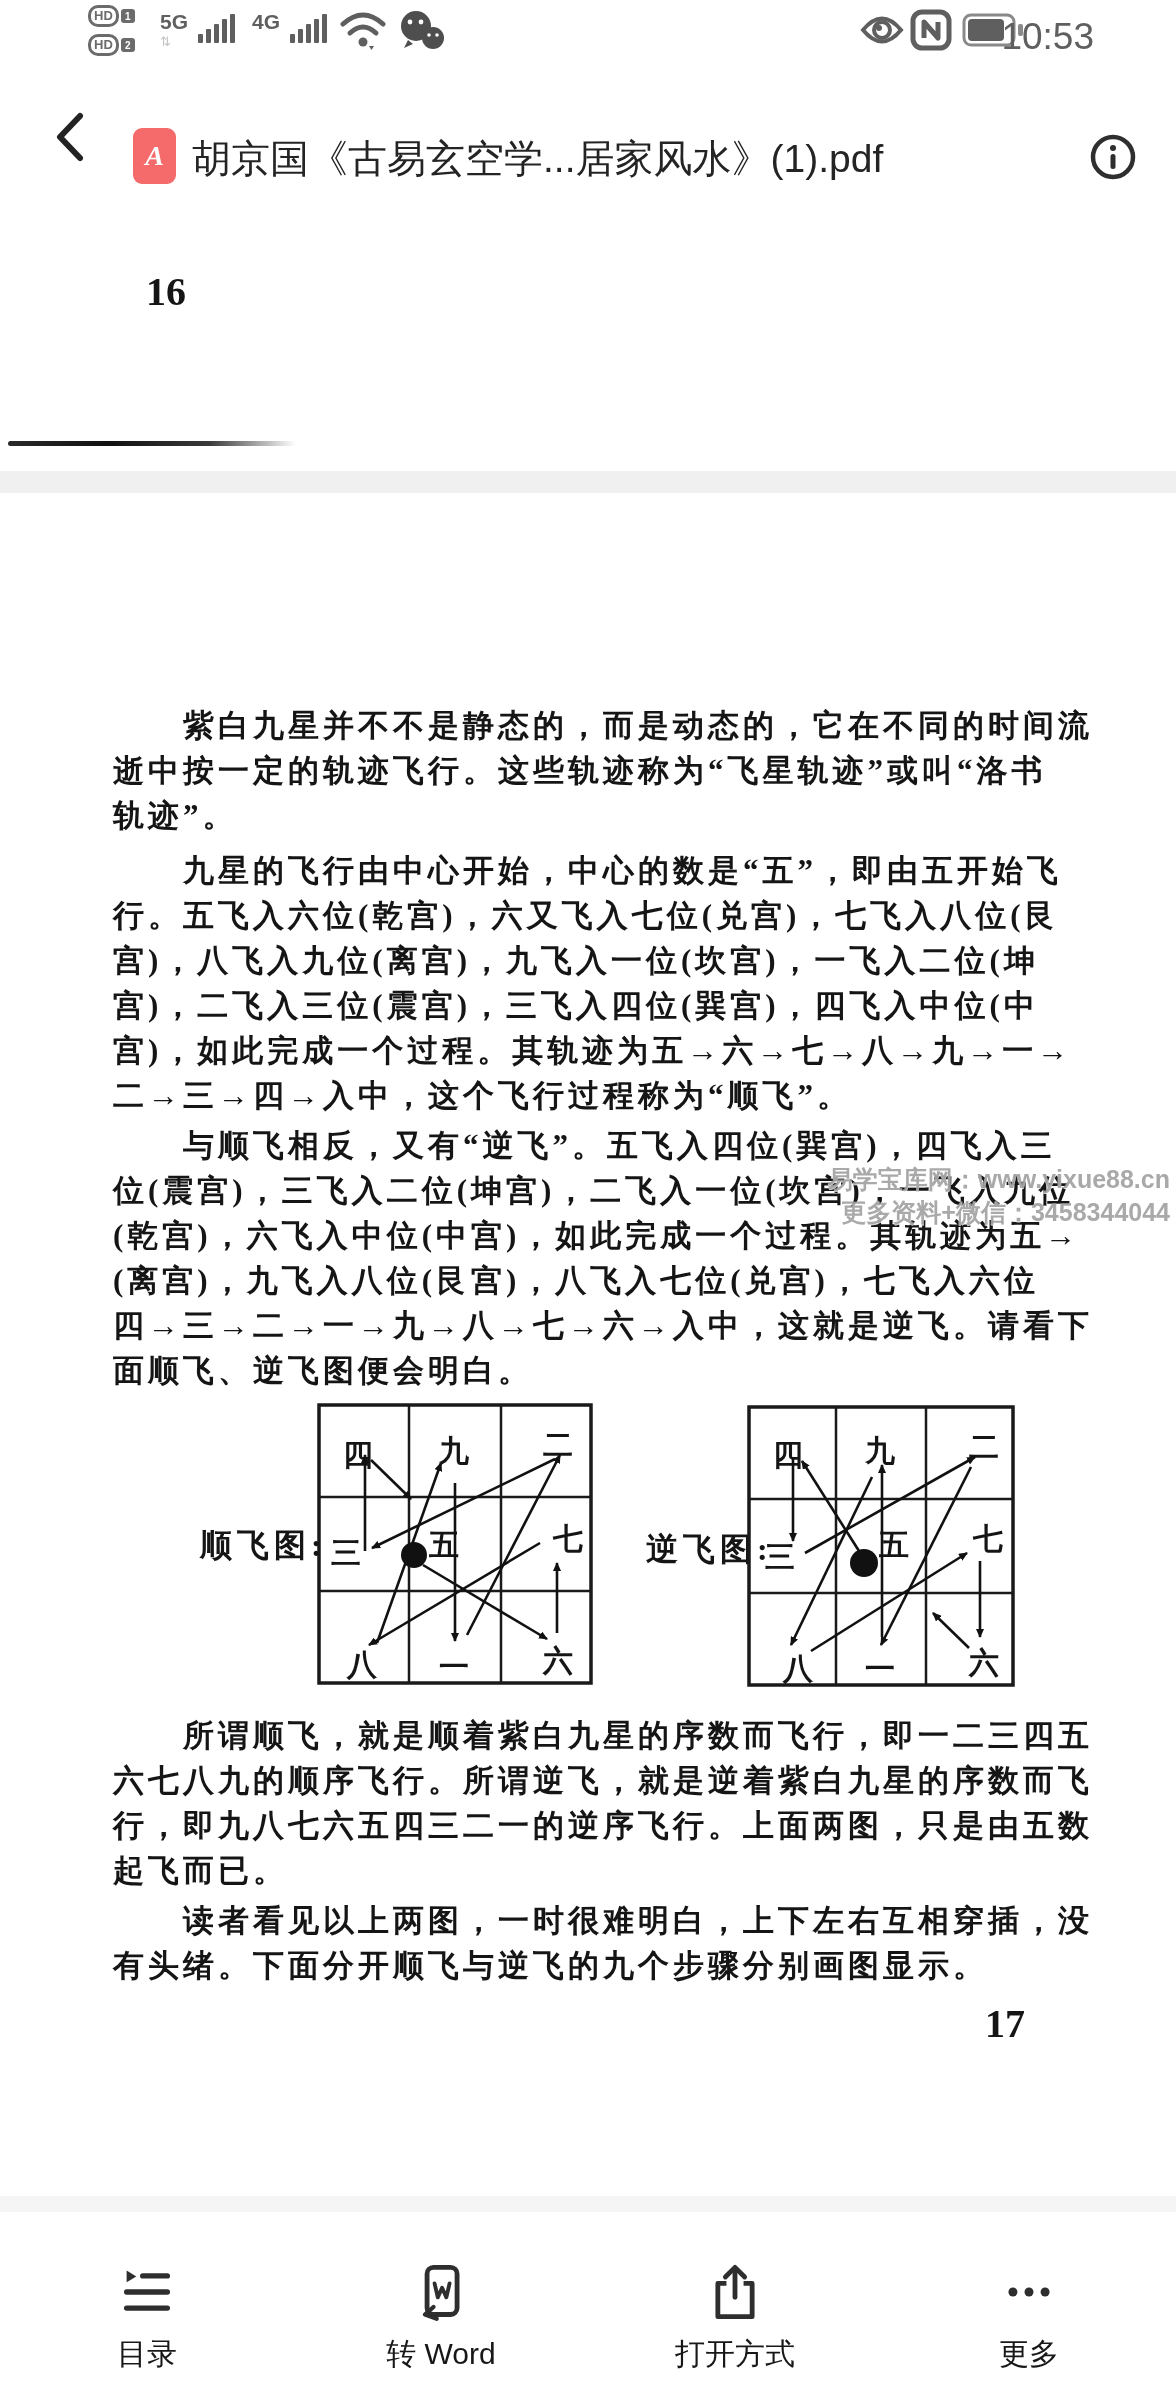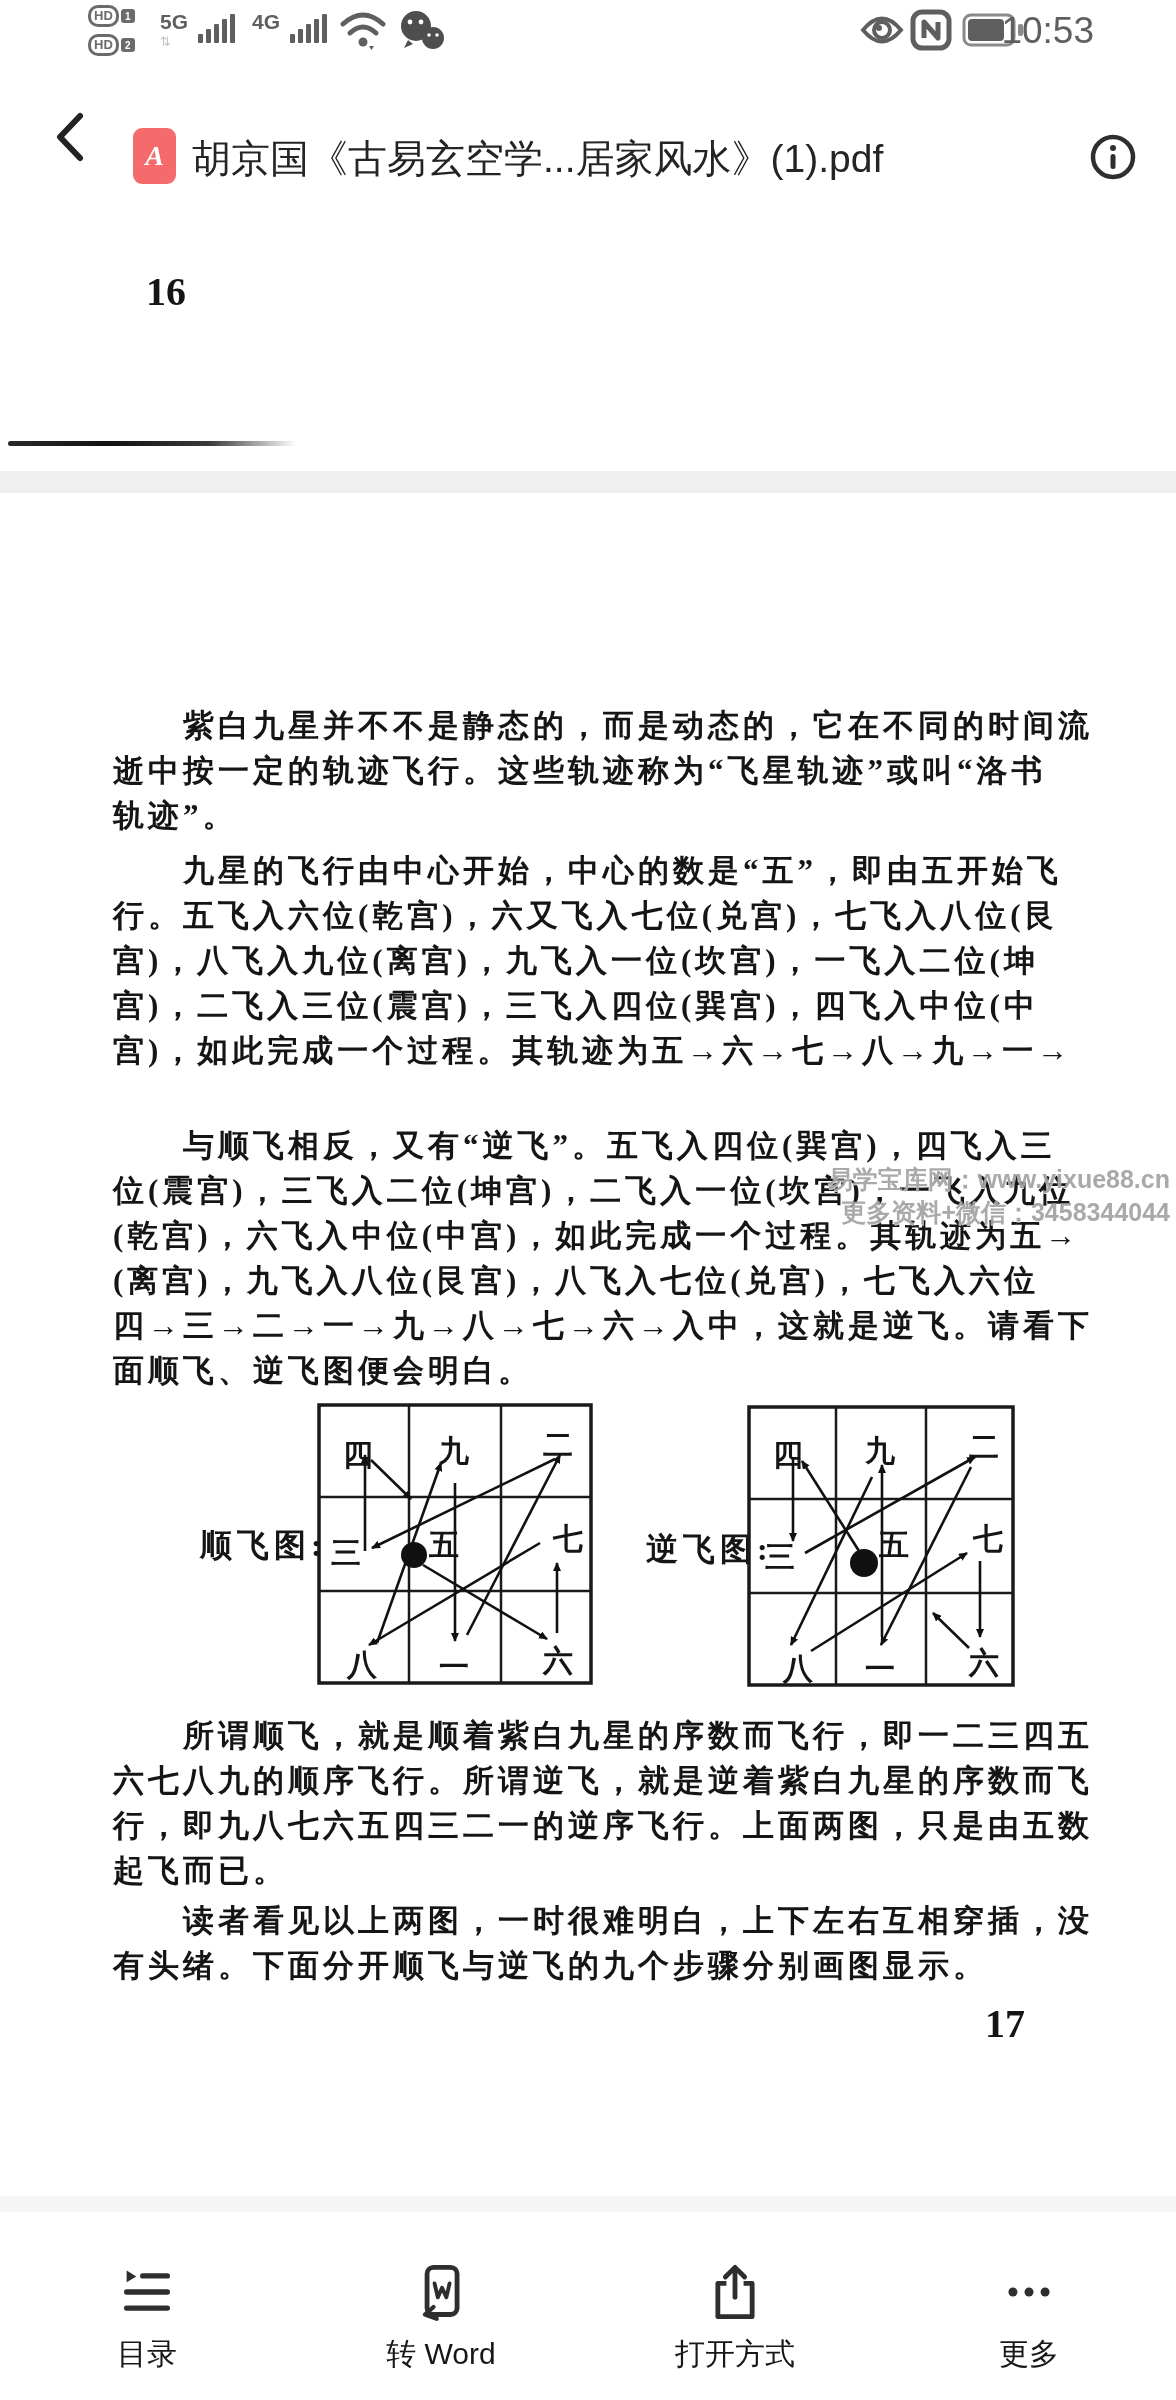--- a/index.html
+++ b/index.html
@@ -11,21 +11,21 @@
   .statusbar{position:absolute;left:0;top:0;width:1176px;height:62px;background:#fff;}
   .hd-badge{position:absolute;display:flex;align-items:center;}
   .hd-box{border:3px solid #6b6b6b;border-radius:10px;color:#6b6b6b;font-size:13px;font-weight:700;
           padding:0 3px;line-height:16px;}
   .hd-num{width:14px;height:14px;background:#6b6b6b;color:#fff;border-radius:3px;font-size:10px;
           font-weight:700;display:flex;align-items:center;justify-content:center;margin-left:2px;}
   .net-label{position:absolute;font-size:21px;font-weight:700;color:#5f5f5f;}
   .bars{position:absolute;display:flex;align-items:flex-end;gap:3px;}
   .bars i{display:block;width:5px;background:#5f5f5f;border-radius:1px;}
   .updown{position:absolute;font-size:13px;color:#c3c3c3;letter-spacing:-2px;}
-  .sb-time{position:absolute;right:82px;top:10px;font-size:37px;color:#5f5f5f;}
+  .sb-time{position:absolute;right:82px;top:16px;font-size:37px;color:#5f5f5f;}
 
   
   .header{position:absolute;left:0;top:62px;width:1176px;height:150px;background:#fff;}
   .pdf-badge{position:absolute;left:133px;top:66px;width:43px;height:56px;background:#f56a6a;
              border-radius:9px;display:flex;align-items:center;justify-content:center;
              color:#fff;font-weight:700;font-style:italic;font-size:28px;
              font-family:"Liberation Serif",serif;}
   .doc-title{position:absolute;left:192px;top:70px;width:860px;font-size:39px;font-weight:400;
              color:#242424;white-space:nowrap;overflow:hidden;}
 
@@ -146,20 +146,21 @@
     <div class="ln">逝中按一定的轨迹飞行。这些轨迹称为“飞星轨迹”或叫“洛书</div>
     <div class="ln">轨迹”。</div>
   </div>
 
   <div class="para scanfont" style="top:848px;">
     <div class="ln indent">九星的飞行由中心开始，中心的数是“五”，即由五开始飞</div>
     <div class="ln">行。五飞入六位(乾宫)，六又飞入七位(兑宫)，七飞入八位(艮</div>
     <div class="ln">宫)，八飞入九位(离宫)，九飞入一位(坎宫)，一飞入二位(坤</div>
     <div class="ln">宫)，二飞入三位(震宫)，三飞入四位(巽宫)，四飞入中位(中</div>
     <div class="ln">宫)，如此完成一个过程。其轨迹为五→六→七→八→九→一→</div>
+    <div class="ln">二→三→四→入中，这个飞行过程称为“顺飞”。</div>
   </div>
 
   <div class="para scanfont" style="top:1123px;">
     <div class="ln indent">与顺飞相反，又有“逆飞”。五飞入四位(巽宫)，四飞入三</div>
     <div class="ln">位(震宫)，三飞入二位(坤宫)，二飞入一位(坎宫)，一飞入九位</div>
     <div class="ln">(乾宫)，六飞入中位(中宫)，如此完成一个过程。其轨迹为五→</div>
     <div class="ln">(离宫)，九飞入八位(艮宫)，八飞入七位(兑宫)，七飞入六位</div>
     <div class="ln">四→三→二→一→九→八→七→六→入中，这就是逆飞。请看下</div>
     <div class="ln">面顺飞、逆飞图便会明白。</div>
   </div>

